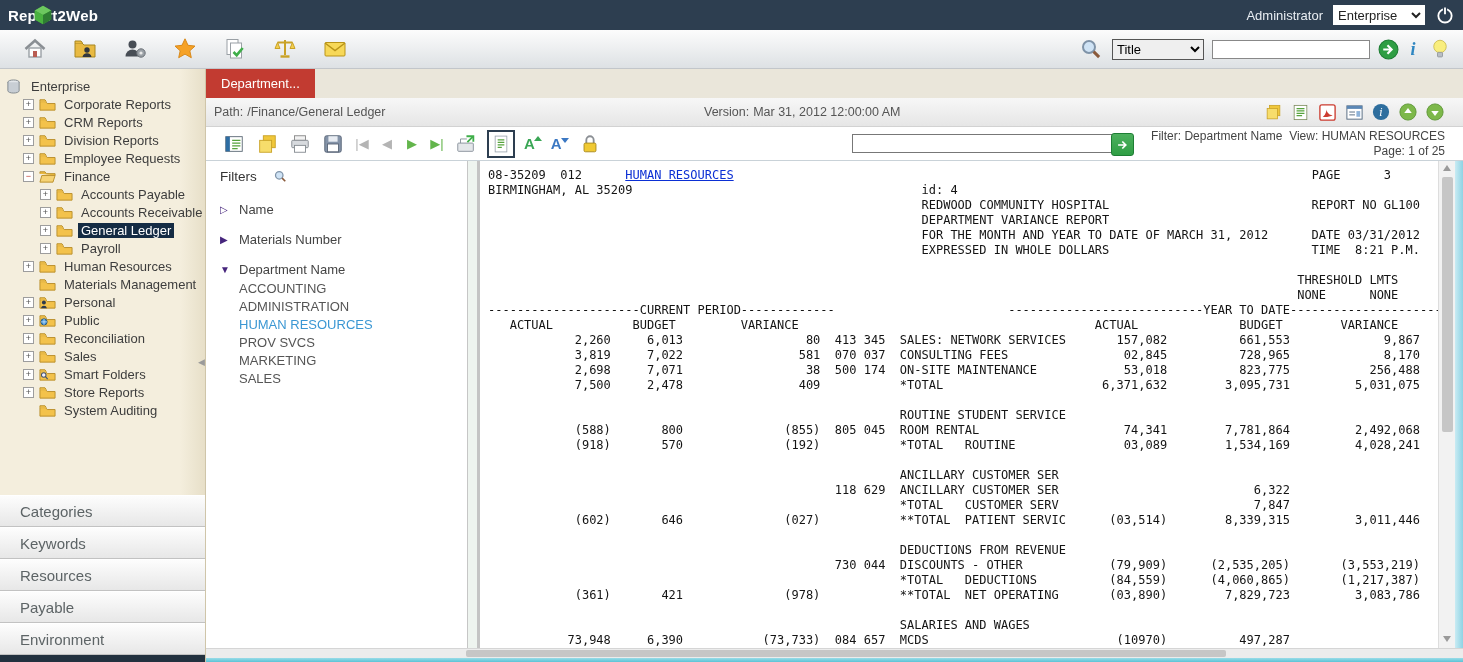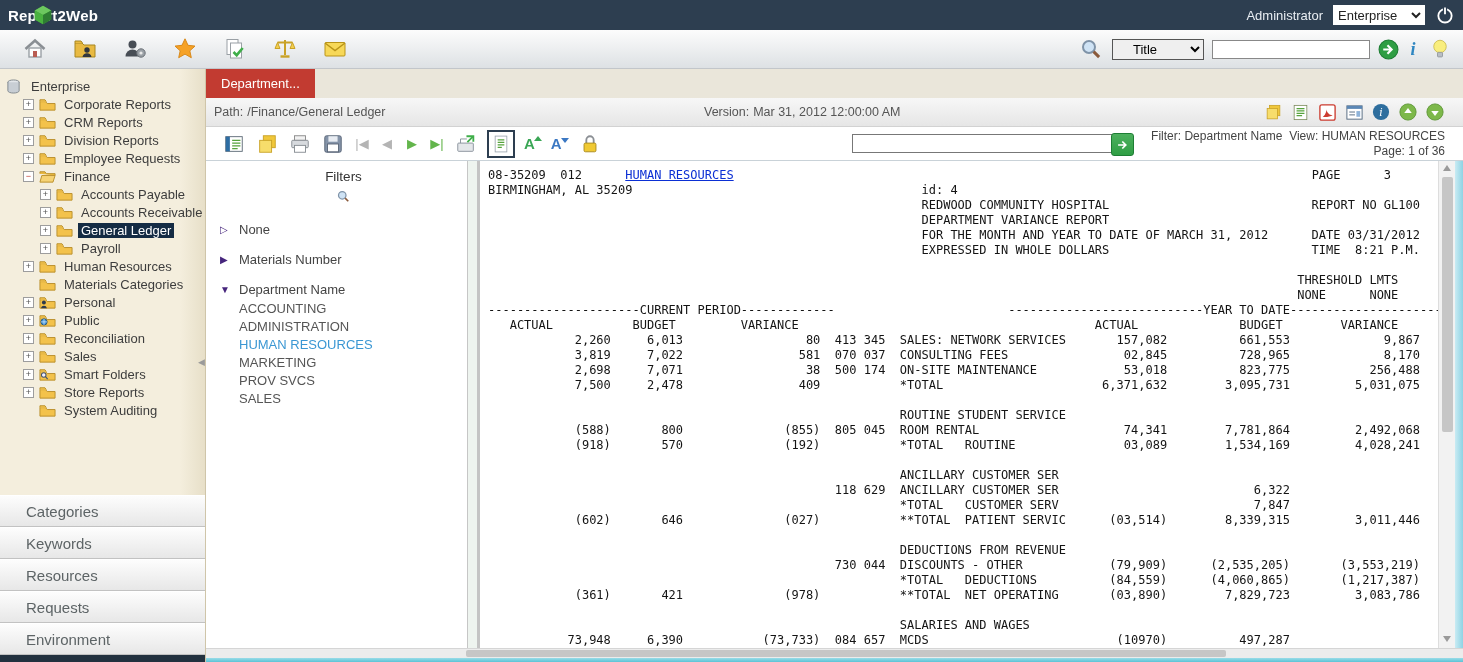--- a/index.html
+++ b/index.html
@@ -12,21 +12,21 @@
   .topbar-right{margin-left:auto;display:flex;align-items:center;gap:10px;}
   .username{font-size:13px;color:#e8edf2;}
   .scope-select{height:20px;font-size:13px;border:1px solid #fff;background:#fff;color:#222;width:92px;}
   .power{width:20px;height:20px;}
   
   .toolbar{height:38px;background:linear-gradient(#fcfcfc,#dde1e4);border-bottom:1px solid #c2c6ca;
            display:flex;align-items:center;padding:0 10px;}
   .tbicons{display:flex;align-items:center;gap:24px;margin-left:12px;}
   .tbicon{width:26px;height:26px;display:flex;align-items:center;justify-content:center;cursor:pointer;}
   .toolbar-right{margin-left:auto;display:flex;align-items:center;gap:8px;}
-  .title-select{height:21px;width:92px;font-size:13px;border:1px solid #555;padding-left:16px;}
+  .title-select{height:21px;width:92px;font-size:13px;border:1px solid #555;}
   .search-input{height:17px;width:150px;border:1px solid #888;font-size:12px;padding:0 3px;}
   .goicon{width:21px;height:21px;}
   .infoi{color:#2e86c1;font:bold italic 18px "Liberation Serif",serif;width:12px;text-align:center;}
   
   .body{position:absolute;top:69px;left:0;right:0;bottom:0;display:flex;}
   
   .sidebar{width:205px;background:linear-gradient(90deg,#f4eedd 88%,#e7dfc8);border-right:1px solid #cfc5a9;
            display:flex;flex-direction:column;flex:none;}
   .folders-header{height:27px;background:linear-gradient(#ffffff,#e9e9e6);border-bottom:1px solid #d9d5c6;
            position:relative;display:flex;align-items:center;padding-left:26px;color:#555;font-size:15px;flex:none;}
@@ -36,21 +36,21 @@
   .tree-row{display:flex;align-items:center;height:18px;white-space:nowrap;cursor:pointer;}
   .exp{width:11px;height:11px;border:1px solid #9d9d9d;background:#fff;font-size:9px;line-height:9px;
        text-align:center;color:#555;margin-right:5px;flex:none;box-sizing:border-box;}
   .exp.minus{color:#c0392b;}
   .exp.ghost{visibility:hidden;}
   .tico{width:17px;margin-right:5px;flex:none;display:flex;align-items:center;}
   .lbl{padding:0 3px;}
   .lbl.sel{background:#152c44;color:#fff;}
   .accordion{flex:none;}
   .acc{height:30px;background:linear-gradient(#fdfdfd,#e7e7e7);border-top:1px solid #fff;border-bottom:1px solid #c2c2c2;
-       display:flex;align-items:center;padding-left:26px;font-size:15px;color:#5d6466;cursor:pointer;}
+       display:flex;align-items:center;padding-left:20px;font-size:15px;color:#5d6466;cursor:pointer;}
   .sidebar-foot{height:7px;background:#22313f;flex:none;}
   .collapse-arrow{position:absolute;left:198px;top:288px;font-size:9px;color:#9a9a9a;z-index:5;}
   
   .main{flex:1;display:flex;flex-direction:column;min-width:0;position:relative;}
   .tabrow{height:29px;background:#eae6da;display:flex;flex:none;}
   .tab{background:#c23b31;color:#fff;font-size:13px;display:flex;align-items:center;padding:0 15px;}
   .pathbar{height:28px;background:linear-gradient(#f7f7f7,#e6e6e6);border-bottom:1px solid #d2d2d2;
            display:flex;align-items:center;font-size:12.5px;color:#555;padding:0 8px;position:relative;flex:none;}
   .pathtext{display:flex;gap:4px;}
   .version{position:absolute;left:498px;display:flex;gap:4px;}
@@ -68,21 +68,21 @@
   .fontbtn i{position:absolute;right:0;width:0;height:0;border-left:4px solid transparent;border-right:4px solid transparent;}
   .fontbtn.up i{top:1px;border-bottom:5px solid #3aa655;}
   .fontbtn.dn i{top:3px;border-top:5px solid #3b78c3;}
   .vsearch{position:absolute;left:646px;top:7px;width:253px;height:17px;border:1px solid #777;font-size:12px;padding:0 3px;}
   .vgo{position:absolute;left:905px;top:6px;width:21px;height:21px;background:linear-gradient(#4db05e,#2f9e44);
        border:1px solid #1e7e34;border-radius:3px;display:flex;align-items:center;justify-content:center;cursor:pointer;}
   .vstatus{position:absolute;right:18px;top:2px;text-align:right;font-size:12px;line-height:15px;color:#444;}
   
   .content{flex:1;display:flex;min-height:0;}
   .filters{width:247px;background:#fff;padding:8px 0 0 14px;font-size:13px;color:#444;flex:none;overflow:hidden;}
-  .ftitle{display:flex;align-items:center;gap:5px;margin-bottom:14px;font-size:13.5px;color:#333;flex-direction:column;}
+  .ftitle{display:flex;align-items:center;gap:16px;margin-bottom:14px;font-size:13.5px;color:#333;}
   .fgroup{margin-bottom:8px;}
   .fhead{display:flex;align-items:center;gap:9px;height:22px;cursor:pointer;}
   .ftri{color:#46257c;font-size:10px;width:10px;flex:none;}
   .fopts{padding-left:19px;}
   .fopt{height:18px;line-height:18px;color:#555;cursor:pointer;}
   .fopt.sel{color:#3b97d3;}
   .fdivider{width:9px;flex:none;border-left:1px solid #c6c6c6;border-right:3px solid #c4c4c4;background:#eef4ef;}
   .reportwrap{flex:1;background:#fff;overflow:hidden;min-width:0;}
   pre.report{margin:0;padding:7px 0 0 8px;font:12px/15px "DejaVu Sans Mono",monospace;color:#141414;}
   a.rlink{color:#0b2fd4;text-decoration:underline;cursor:pointer;}
@@ -315,21 +315,21 @@
             <span class="lbl">Human Resources</span>
           </div>
           <div class="tree-row" style="padding-left: 19px;">
             <span class="exp ghost">+</span>
             <span class="tico">
               <svg width="17" height="14" viewBox="0 0 18 14">
                 <path d="M1 4.5h6l1.7 2H17v7H1z" fill="#f3c24b" stroke="#b98f2c"></path>
                 <path d="M1 4.5v-2h5.3L7.8 4.5" fill="#f3c24b" stroke="#b98f2c"></path>
               </svg>
             </span>
-            <span class="lbl">Materials Categories</span>
+            <span class="lbl">Materials Management</span>
           </div>
           <div class="tree-row" style="padding-left: 19px;">
             <span class="exp">+</span>
             <span class="tico">
               <svg width="17" height="14" viewBox="0 0 18 14">
                 <path d="M1 4.5h6l1.7 2H17v7H1z" fill="#f3c24b" stroke="#b98f2c"></path>
                 <path d="M1 4.5v-2h5.3L7.8 4.5" fill="#f3c24b" stroke="#b98f2c"></path>
                 <circle cx="5.2" cy="7.6" r="2.1" fill="#2e3a4d"></circle>
                 <path d="M2 13.5a3.3 3.3 0 0 1 6.4 0z" fill="#2e3a4d"></path>
               </svg>
@@ -398,21 +398,21 @@
                 <path d="M1 4.5v-2h5.3L7.8 4.5" fill="#f3c24b" stroke="#b98f2c"></path>
               </svg>
             </span>
             <span class="lbl">System Auditing</span>
           </div>
         </div>
       <div class="accordion">
           <div class="acc">Categories</div>
           <div class="acc">Keywords</div>
           <div class="acc">Resources</div>
-          <div class="acc">Requests</div>
+          <div class="acc">Payable</div>
           <div class="acc">Environment</div>
         </div>
       <div class="sidebar-foot"></div>
     </div>
 
     <div class="main">
       <div class="tabrow">
         <div class="tab">
           <span>Department...</span>
         </div>
@@ -534,58 +534,58 @@
             <svg width="14" height="14" viewBox="0 0 20 20">
               <path d="M3 10h10M9 5l5 5-5 5" stroke="#fff" stroke-width="2.4" fill="none"></path>
             </svg>
           </span>
         <div class="vstatus">
           <div>
             <span>Filter:</span> <span>Department Name</span>&nbsp;
             <span>View:</span> <span>HUMAN RESOURCES</span>
           </div>
           <div>
-            <span>Page:</span> <span>1 of 36</span>
+            <span>Page:</span> <span>1 of 25</span>
           </div>
         </div>
       </div>
 
       <div class="content">
         <div class="filters">
           <div class="ftitle">
             <span>Filters</span>
             <svg width="15" height="15" viewBox="0 0 24 24">
                 <circle cx="10" cy="10" r="6" fill="#cfe3f5" stroke="#7f93a8" stroke-width="2"></circle>
                 <path d="M14.6 14.6l5 5" stroke="#8a5a3b" stroke-width="2.6"></path>
               </svg>
           </div>
           <div>
               <div class="fgroup">
                 <div class="fhead">
                   <span class="ftri">▷</span>
-                  <span>None</span>
+                  <span>Name</span>
                 </div>
               </div>
               <div class="fgroup">
                 <div class="fhead">
                   <span class="ftri">▶</span>
                   <span>Materials Number</span>
                 </div>
               </div>
               <div class="fgroup">
                 <div class="fhead">
                   <span class="ftri">▼</span>
                   <span>Department Name</span>
                 </div>
                 <div class="fopts">
                   <div class="fopt">ACCOUNTING</div>
                   <div class="fopt">ADMINISTRATION</div>
                   <div class="fopt sel">HUMAN RESOURCES</div>
+                  <div class="fopt">PROV SVCS</div>
                   <div class="fopt">MARKETING</div>
-                  <div class="fopt">PROV SVCS</div>
                   <div class="fopt">SALES</div>
                 </div>
               </div>
             </div>
         </div>
         <div class="fdivider"></div>
         <div class="reportwrap">
           <pre class="report">08-35209  012      <a class="rlink" href="#">HUMAN RESOURCES</a>                                                                                PAGE      3
 BIRMINGHAM, AL 35209                                        id: 4
                                                             REDWOOD COMMUNITY HOSPITAL                            REPORT NO GL100

